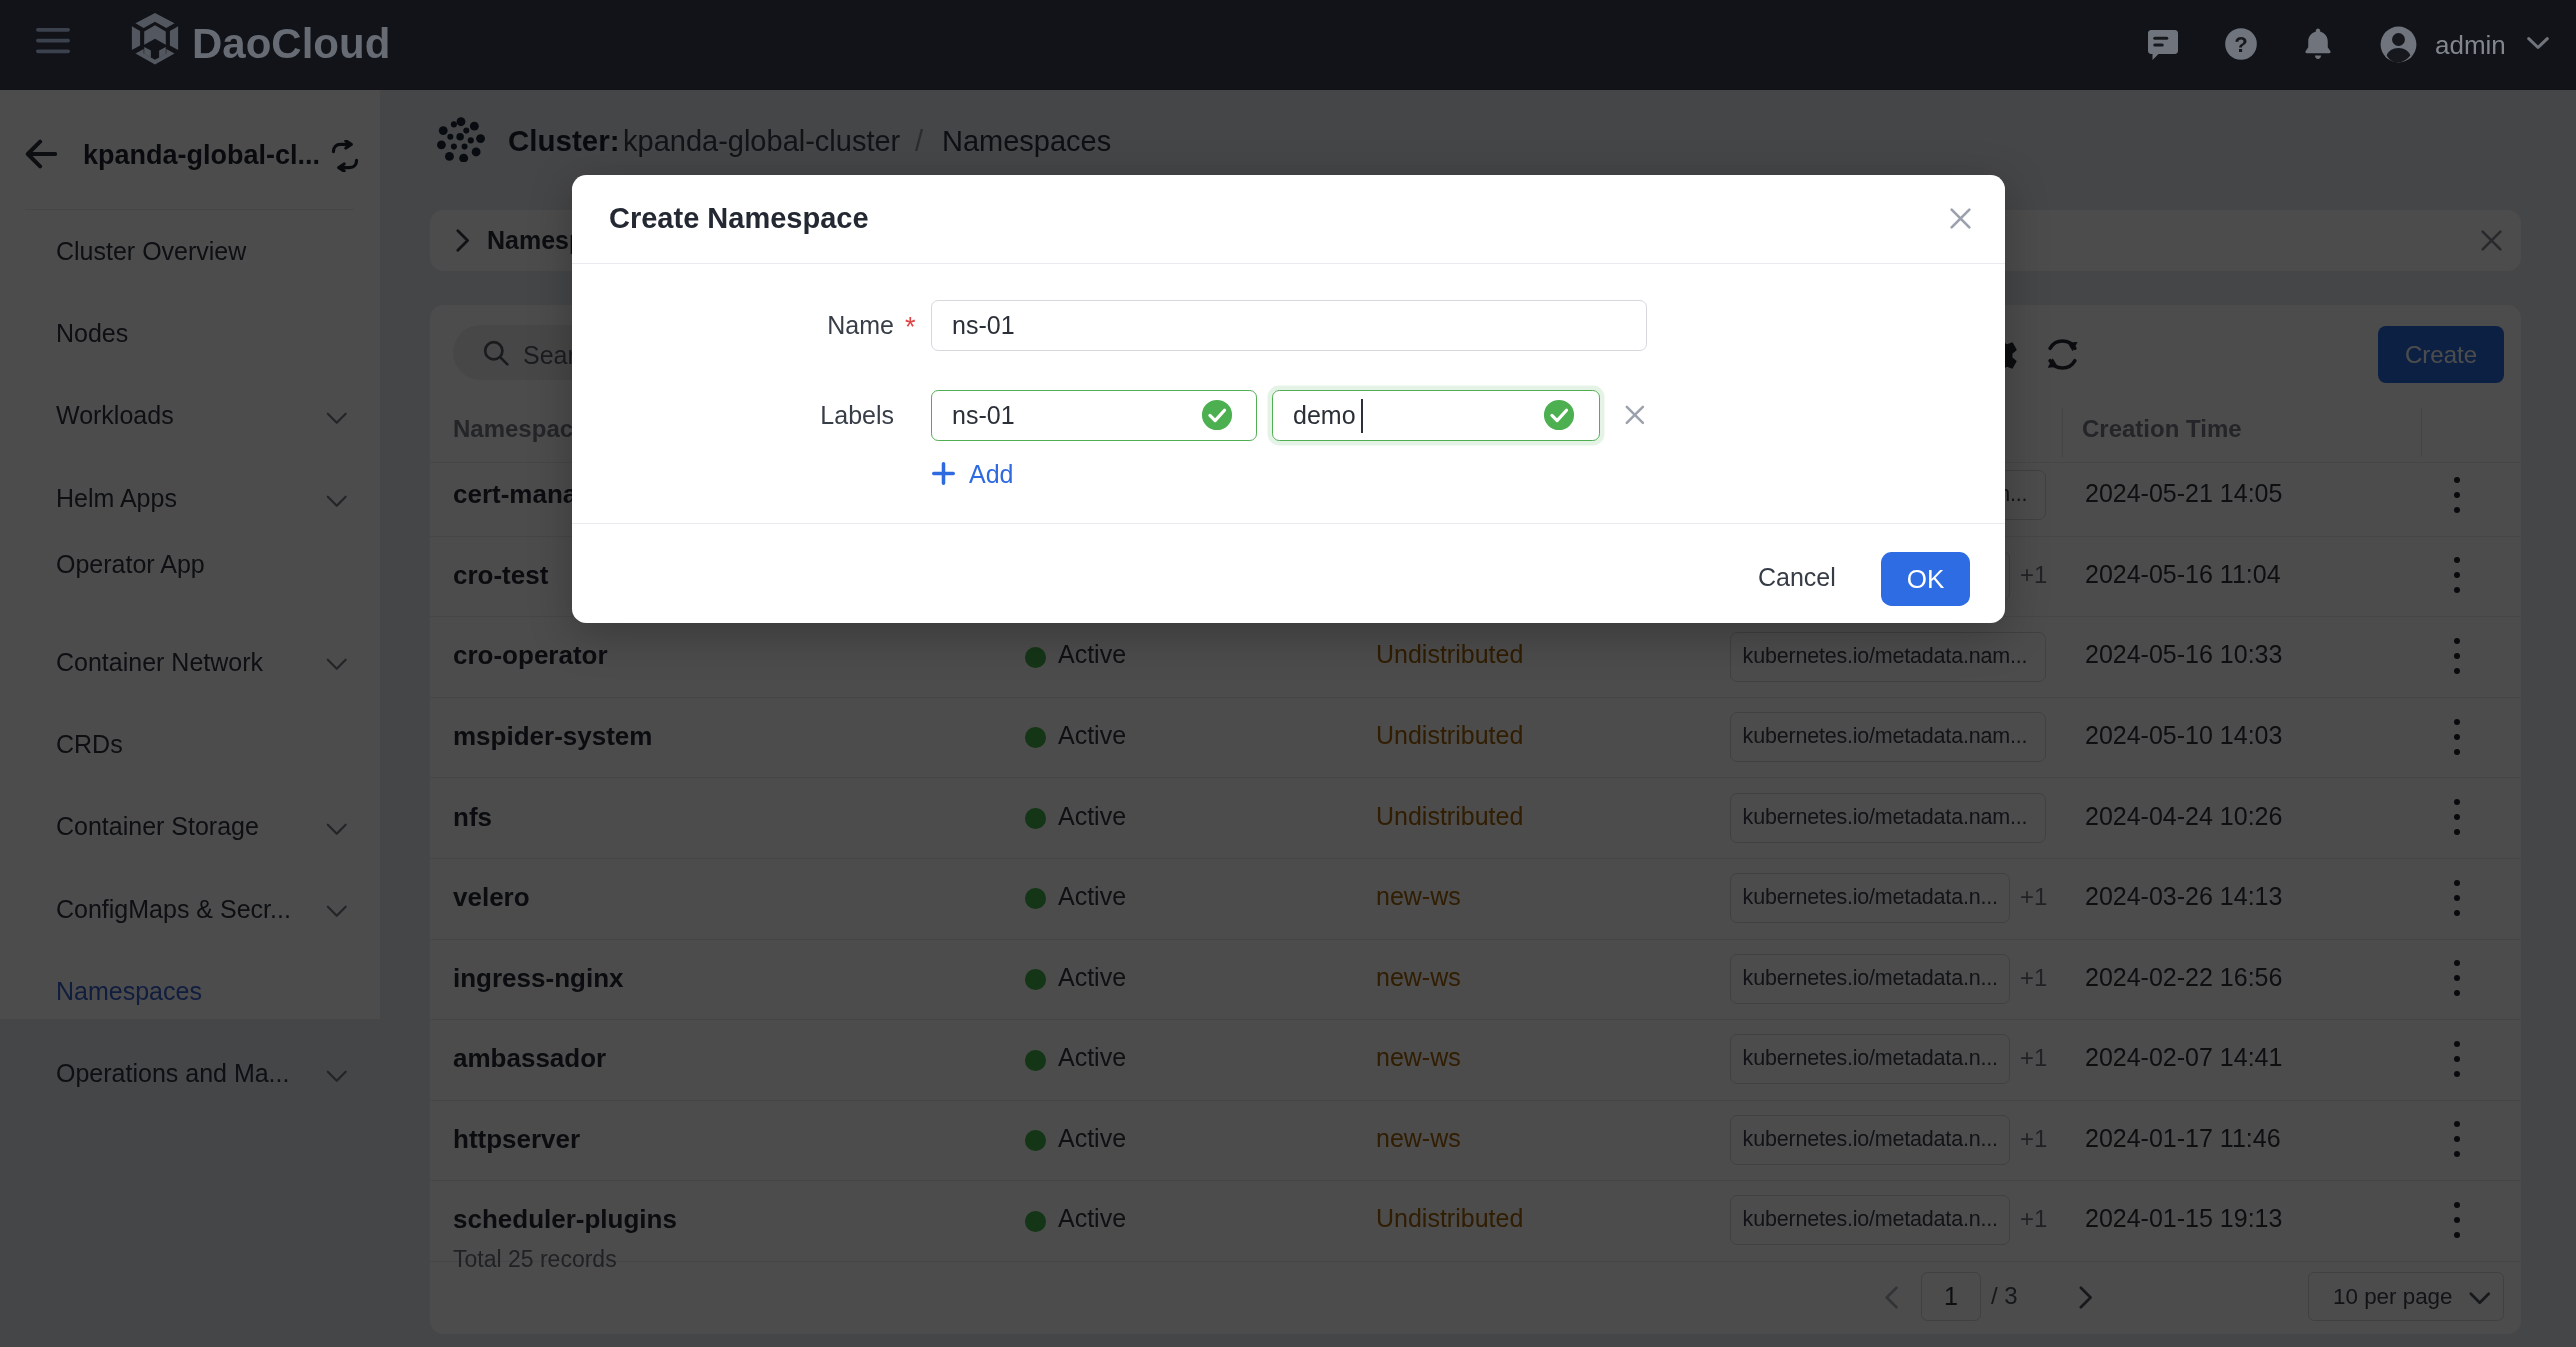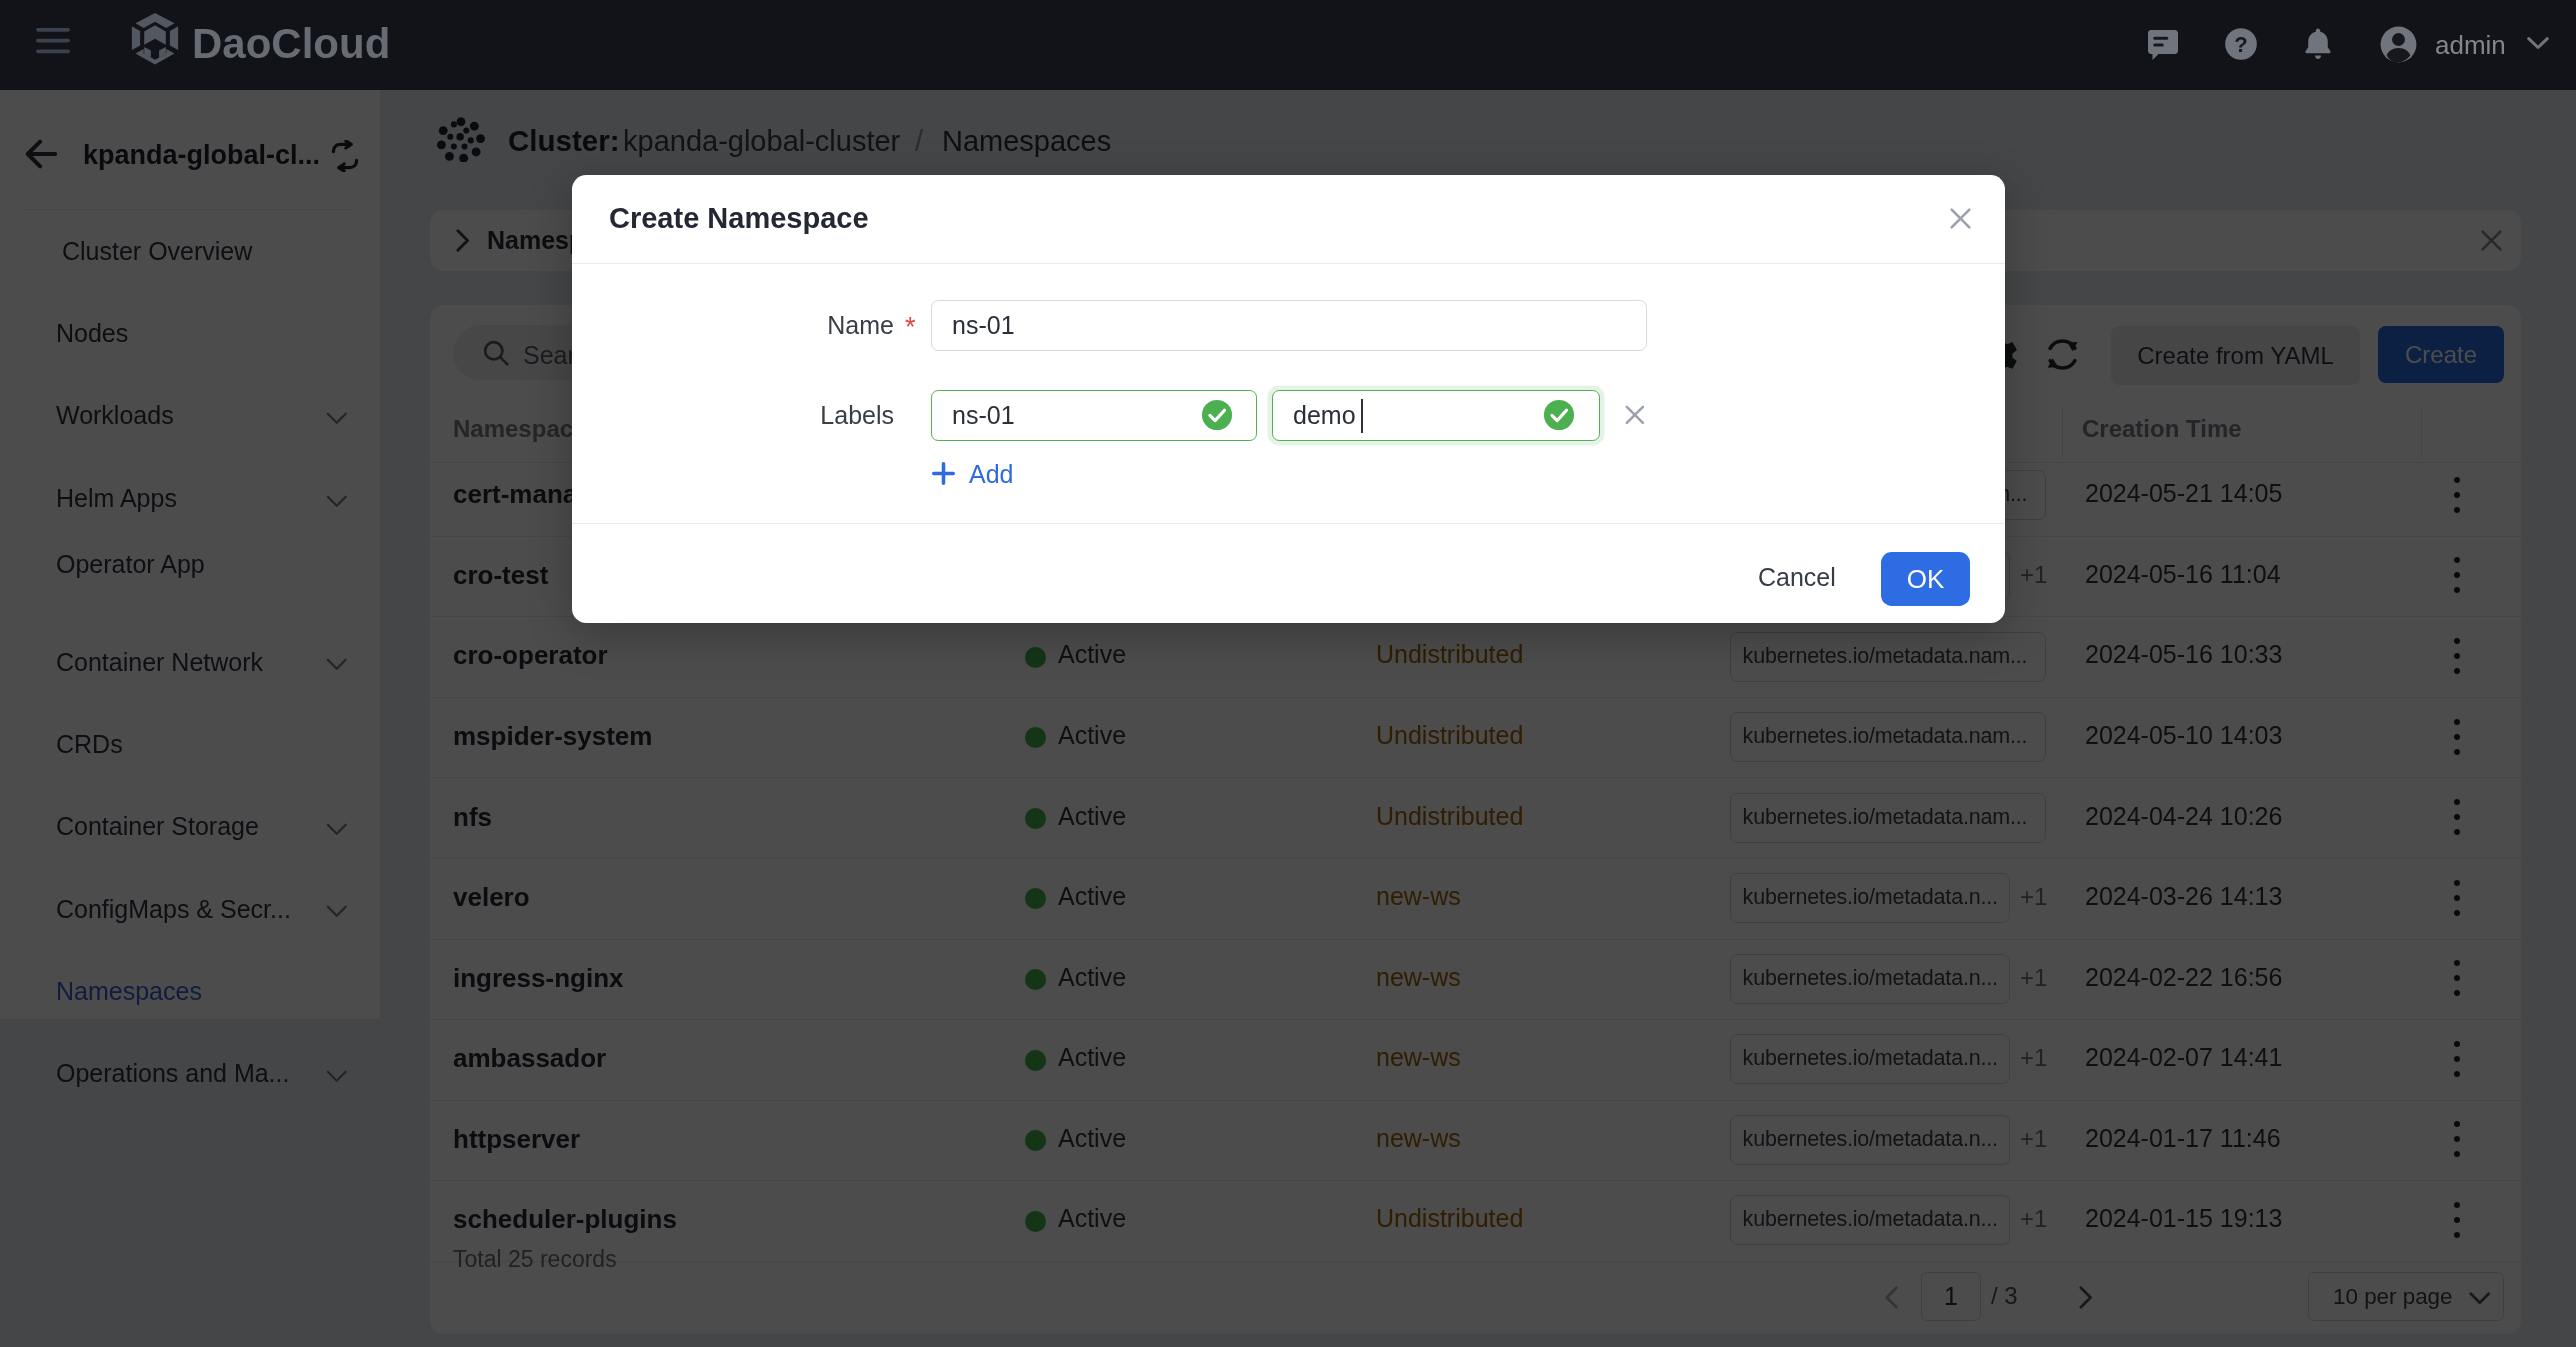--- a/index.html
+++ b/index.html
@@ -91,21 +91,21 @@
   <svg class="abs" style="left:25px;top:49px" width="32" height="30" viewBox="0 0 36 34">
     <path d="M17 3 L3 17 L17 31 M3 17 H34" fill="none" stroke="#2b303b" stroke-width="4.5" stroke-linecap="round" stroke-linejoin="round"></path>
   </svg>
   <div class="abs" style="left:83px;top:50px;font-size:27px;font-weight:bold;color:#20242e;">kpanda-global-cl...</div>
 
   <svg class="abs" style="left:328px;top:50px" width="34" height="32" viewBox="0 0 38 36">
     <path d="M6 13 C6 8 9 5 14 5 H26 M26 5 L20 1 M26 5 L20 9" fill="none" stroke="#20242e" stroke-width="3.6" stroke-linecap="round" stroke-linejoin="round"></path>
     <path d="M32 23 C32 28 29 31 24 31 H12 M12 31 L18 27 M12 31 L18 35" fill="none" stroke="#20242e" stroke-width="3.6" stroke-linecap="round" stroke-linejoin="round"></path>
   </svg>
   <div class="abs" style="left:25px;top:119px;width:329px;height:0.9px;background:#e9ebee;"></div>
-  <div class="side-item" style="top:147px;margin-left:6px;">Cluster Overview</div>
+  <div class="side-item" style="top:147px;">Cluster Overview</div>
   <div class="side-item" style="top:229px;">Nodes</div>
   <div class="side-item" style="top:311px;">Workloads</div>
   <div class="side-item" style="top:394px;">Helm Apps</div>
   <div class="side-item" style="top:460px;">Operator App</div>
   <div class="side-item" style="top:558px;">Container Network</div>
   <div class="side-item" style="top:640px;">CRDs</div>
   <div class="side-item" style="top:722px;">Container Storage</div>
   <div class="side-item" style="top:805px;">ConfigMaps &amp; Secr...</div>
   <div class="side-item" style="top:887px;color:#3a63cf;">Namespaces</div>
   <div class="side-item" style="top:969px;">Operations and Ma...</div>
@@ -175,21 +175,20 @@
   <svg class="abs" style="left:1596px;top:243px" width="45" height="45" viewBox="0 0 24 24" fill="#262c35">
     <path d="M19.4 13c.04-.33.06-.66.06-1s-.02-.67-.06-1l2.1-1.65c.2-.15.25-.42.12-.64l-2-3.46c-.12-.22-.39-.3-.61-.22l-2.49 1a7.3 7.3 0 0 0-1.73-1l-.38-2.65A.49.49 0 0 0 13.9 2h-4c-.25 0-.46.18-.49.42l-.38 2.65c-.63.26-1.2.6-1.73 1l-2.49-1a.5.5 0 0 0-.61.22l-2 3.46c-.13.22-.07.49.12.64L4.4 11c-.04.33-.06.66-.06 1s.02.67.06 1l-2.1 1.65c-.2.15-.25.42-.12.64l2 3.46c.12.22.39.3.61.22l2.49-1c.53.4 1.1.74 1.73 1l.38 2.65c.03.24.24.42.49.42h4c.25 0 .46-.18.49-.42l.38-2.65a7.3 7.3 0 0 0 1.73-1l2.49 1c.22.08.49 0 .61-.22l2-3.46a.49.49 0 0 0-.12-.64L19.4 13zm-7.5 2.5a3.5 3.5 0 1 1 0-7 3.5 3.5 0 0 1 0 7z"></path>
   </svg>
 
   <svg class="abs" style="left:1663px;top:245px" width="39" height="39" viewBox="0 0 44 44">
     <path d="M36 15 A16 16 0 0 0 8 15" fill="none" stroke="#262b33" stroke-width="4" stroke-linecap="round"></path>
     <polygon points="36,6 36,18 26,12" fill="#262b33" transform="rotate(28 34 13)"></polygon>
     <path d="M8 29 A16 16 0 0 0 36 29" fill="none" stroke="#262b33" stroke-width="4" stroke-linecap="round"></path>
     <polygon points="8,38 8,26 18,32" fill="#262b33" transform="rotate(28 9 32)"></polygon>
   </svg>
-  <div class="abs" style="left:1731px;top:236px;width:249px;height:59px;background:#e9ebef;border-radius:8px;font-size:24px;color:#2f3540;text-align:center;line-height:59px;">Create from YAML</div>
   <div class="abs" style="left:1998px;top:236px;width:126px;height:57px;background:#2b6ce2;border-radius:8px;font-size:24px;color:#fff;text-align:center;line-height:57px;">Create</div>
 
   <div class="abs" style="left:73px;top:325px;font-size:24px;font-weight:bold;color:#767c86;">Namespace</div>
   <div class="abs" style="left:655px;top:325px;font-size:24px;font-weight:bold;color:#767c86;">Status</div>
   <div class="abs" style="left:996px;top:325px;font-size:24px;font-weight:bold;color:#767c86;">Workspace</div>
   <div class="abs" style="left:1350px;top:325px;font-size:24px;font-weight:bold;color:#767c86;">Labels</div>
   <div class="abs" style="left:1702px;top:325px;font-size:24px;font-weight:bold;color:#767c86;">Creation Time</div>
   <div class="abs" style="left:1682px;top:318px;width:0.9px;height:49px;background:#e3e5e9;"></div>
   <div class="abs" style="left:2041px;top:318px;width:0.9px;height:49px;background:#e3e5e9;"></div>
   <div class="abs" style="left:50px;top:372px;width:2091px;height:0.9px;background:#e8eaed;"></div>

